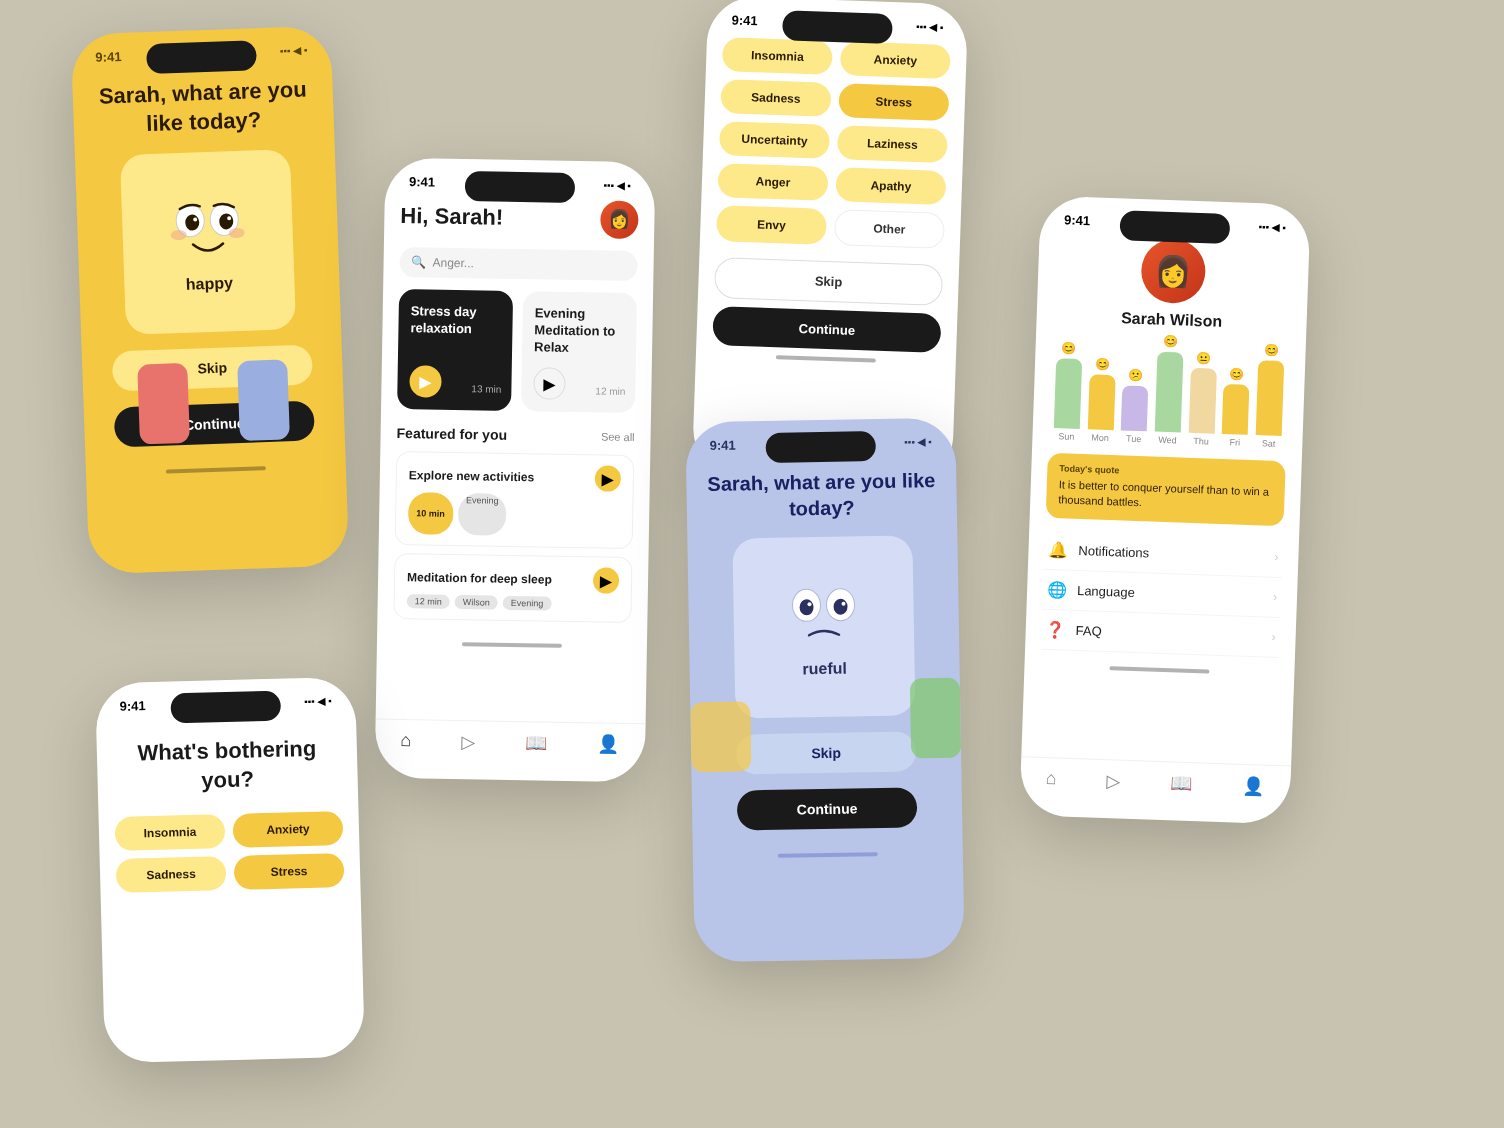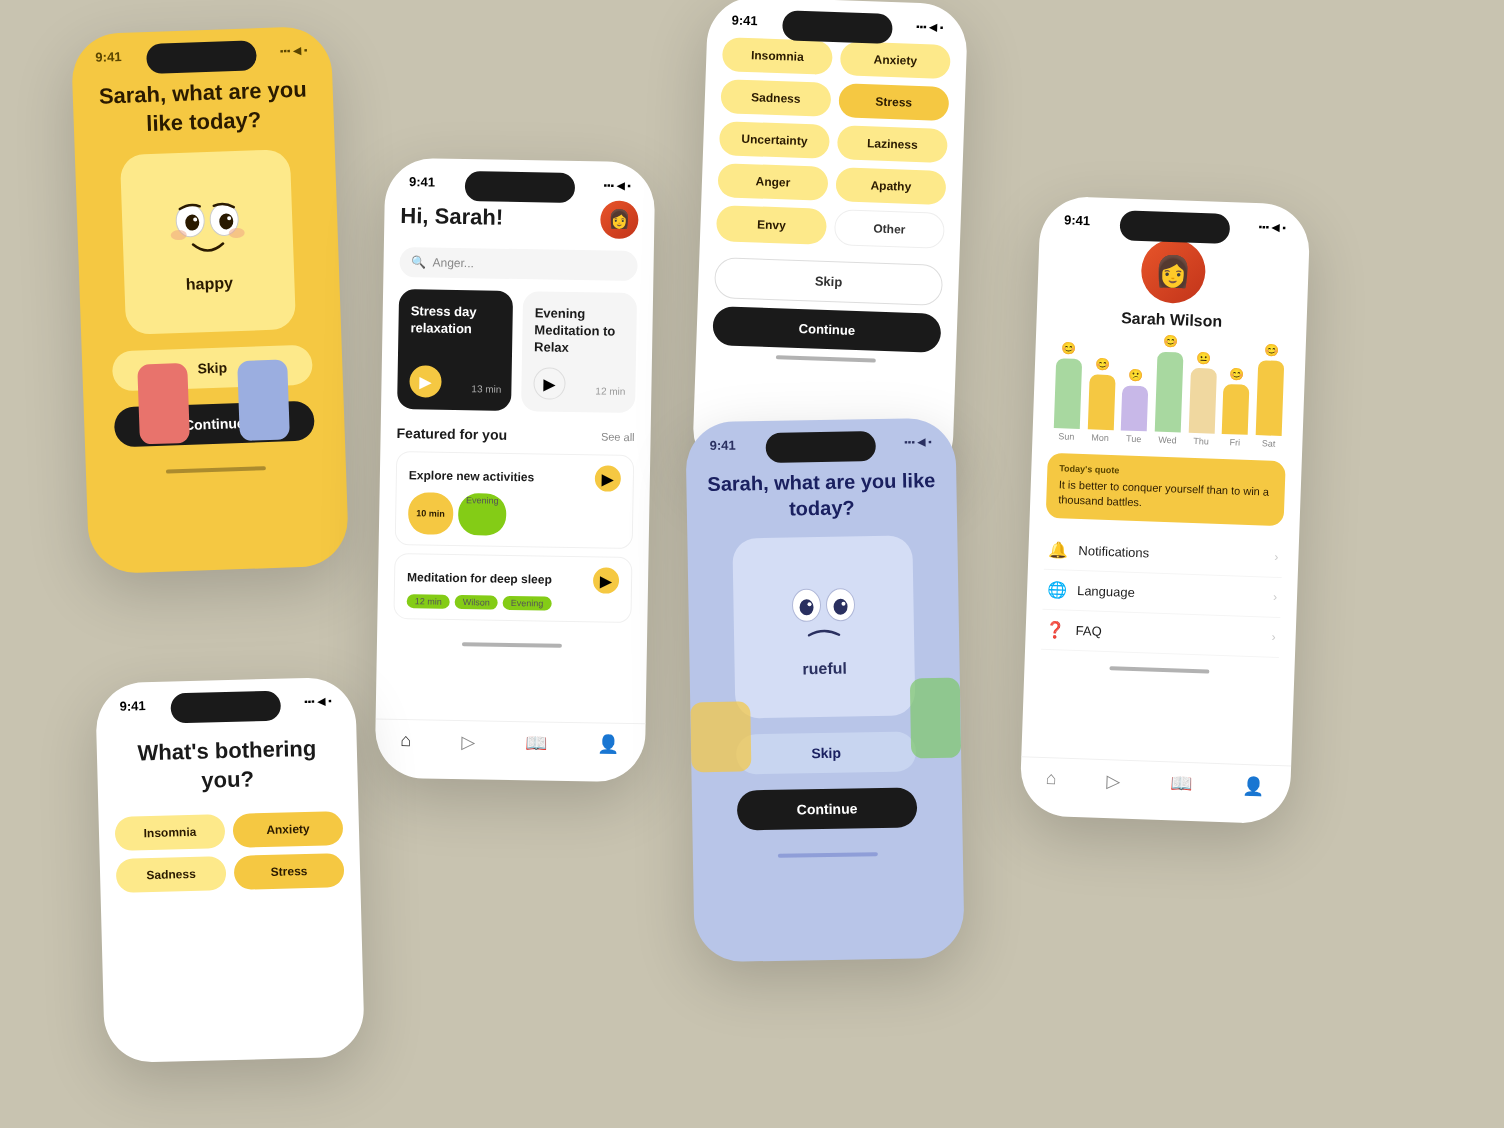--- a/index.html
+++ b/index.html
@@ -255,21 +255,21 @@
     .activity-tags { display: flex; gap: 5px; margin-top: 4px; flex-wrap: wrap; }
     .tag {
       background: #f5c842;
       border-radius: 20px;
       padding: 16px 8px;
       font-size: 9px;
       font-weight: 600;
       color: #2a1a00;
     }
     .tag-gray {
-      background: #84cc16;
+      background: #e5e5e5;
       border-radius: 20px;
       padding: 2px 8px;
       font-size: 9px;
       color: #555;
     }
     .play-sm {
       width: 26px;
       height: 26px;
       border-radius: 50%;
       background: #f5c842;

